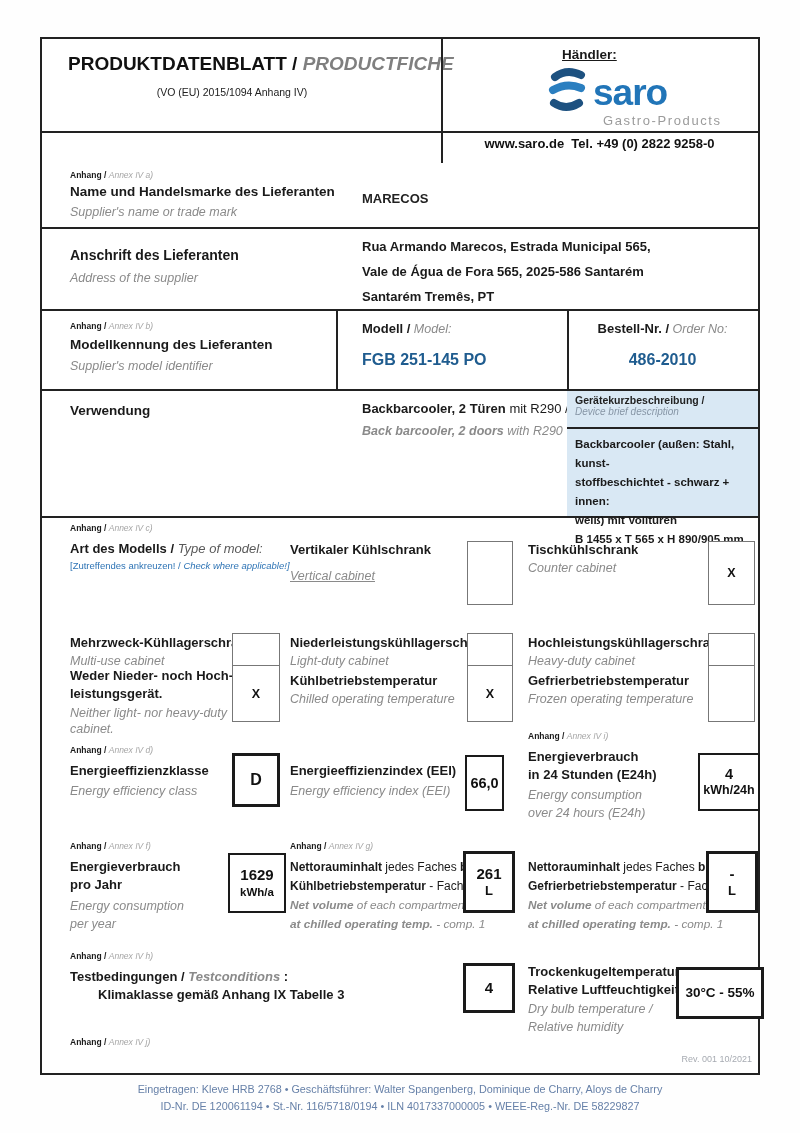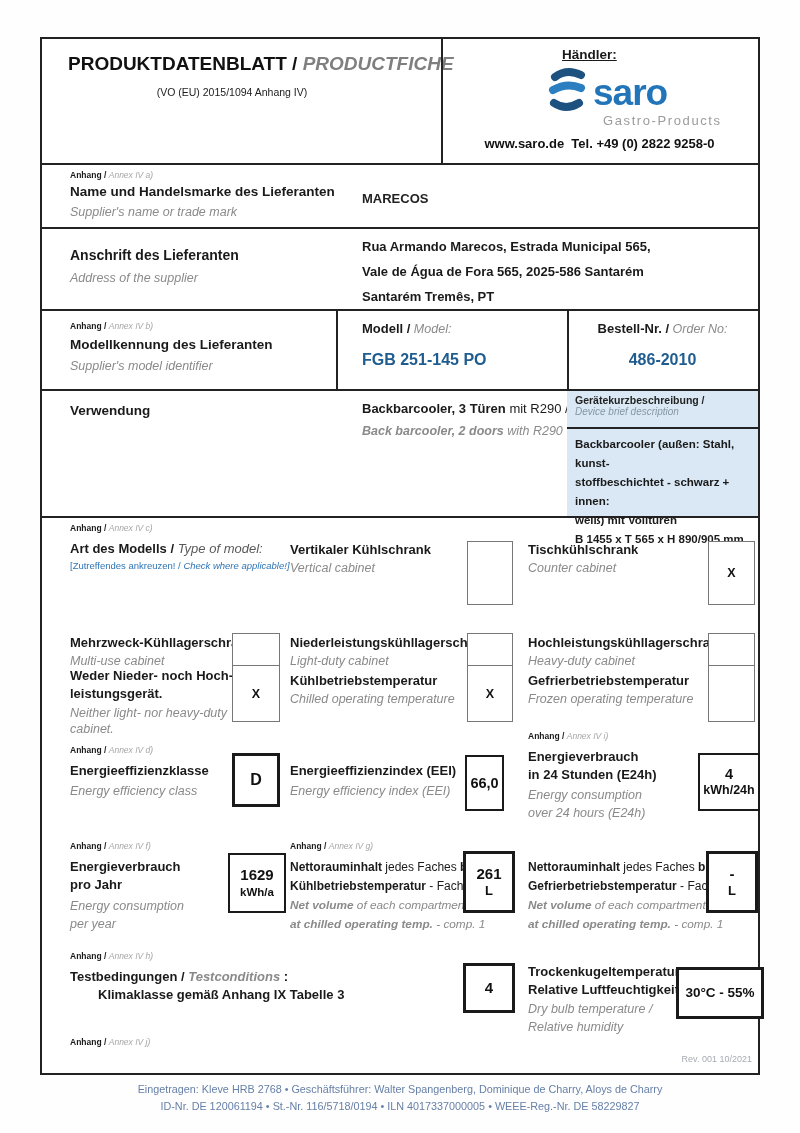--- a/index.html
+++ b/index.html
@@ -33,21 +33,21 @@
   .footer-line{position:absolute;left:0;width:800px;text-align:center;
                font-size:10.8px;color:#6680a8;}
   .rev{font-size:9px;color:#a7abb2;}
 </style>
 </head>
 <body>
 
 <div class="page">
   <div class="frame">
 
-    <div class="row" style="top:0;height:126px;">
+    <div class="row" style="top:0;height:94px;">
       <span class="abs" style="left:26px;top:14px;">
         <span class="title-de">PRODUKTDATENBLATT /</span><span class="title-en"> PRODUCTFICHE</span>
       </span>
       <div class="abs" style="left:60px;top:47px;width:260px;text-align:center;font-size:10.5px;color:#222;">(VO (EU) 2015/1094 Anhang IV)</div>
       <div class="vline" style="left:399px;top:0;height:124px;"></div>
       <div class="abs" style="left:520px;top:8px;font-weight:bold;font-size:13.5px;text-decoration:underline;">Händler:</div>
       <div class="abs" style="left:506px;top:28px;display:flex;align-items:center;gap:7px;">
         <span style="display:inline-block;">
           <svg width="38" height="46" viewBox="0 0 38 46">
             <path d="M33 8 Q19 1 7 10" stroke="#1d5180" stroke-width="8" fill="none" stroke-linecap="round"></path>
@@ -95,21 +95,21 @@
       <div class="abs" style="left:525px;top:8px;width:191px;text-align:center;">
         <span class="de">Bestell-Nr. /</span><span class="en"> Order No:</span>
       </div>
       <div class="abs" style="left:525px;top:40px;width:191px;text-align:center;font-size:16px;font-weight:bold;color:#1f5c8f;">486-2010</div>
     </div>
 
     <div class="row" style="top:352px;height:127px;">
       <div class="vline" style="left:525px;top:0;height:125px;"></div>
       <div class="abs de" style="left:28px;top:12px;font-size:13.5px;">Verwendung</div>
       <div class="abs" style="left:320px;top:10px;font-size:13px;">
-        <span style="font-weight:bold;">Backbarcooler, 3 Türen</span><span> mit R290 /</span>
+        <span style="font-weight:bold;">Backbarcooler, 2 Türen</span><span> mit R290 /</span>
       </div>
       <div class="abs" style="left:320px;top:33px;font-size:12.5px;font-style:italic;color:#8a8a8a;">
         <span style="font-weight:bold;">Back barcooler, 2 doors</span><span>  with R290</span>
       </div>
       <div class="bluebox" style="left:525px;top:0;width:191px;height:38px;border-bottom:2px solid #222;padding:3px 8px;">
         <div style="font-size:10.5px;font-weight:bold;color:#222;">Gerätekurzbeschreibung /</div>
         <div style="font-size:10px;font-style:italic;color:#8796a6;">Device brief description</div>
       </div>
       <div class="bluebox" style="left:525px;top:38px;width:191px;height:87px;padding:6px 8px;">
         <div class="pre" style="font-size:11.5px;font-weight:600;color:#1a1a1a;line-height:19px;">Backbarcooler (außen: Stahl, kunst-
@@ -127,21 +127,21 @@
       </div>
       <div class="abs" style="left:28px;top:23px;font-size:13px;">
         <span style="font-weight:bold;">Art des Modells /</span><span style="font-style:italic;color:#595959;"> Type of model:</span>
       </div>
       <div class="abs blue-note" style="left:28px;top:42px;">
         <span>[Zutreffendes ankreuzen! / </span><span style="font-style:italic;">Check where applicable!]</span>
       </div>
 
       <div class="abs" style="left:248px;top:24px;">
         <div class="de pre">Vertikaler Kühlschrank</div>
-        <div class="en pre" style="margin-top:4px;">Vertical cabinet</div>
+        <div class="en pre" style="margin-top:12px;text-decoration:underline;">Vertical cabinet</div>
       </div>
       <div class="cbx" style="left:425px;top:23px;width:46px;height:64px;"></div>
       <div class="abs" style="left:486px;top:24px;">
         <div class="de pre">Tischkühlschrank</div>
         <div class="en pre" style="margin-top:4px;">Counter cabinet</div>
       </div>
       <div class="cbx" style="left:666px;top:23px;width:47px;height:64px;">X</div>
 
       <div class="abs" style="left:28px;top:117px;">
         <div class="de pre">Mehrzweck-Kühllagerschrank</div>

